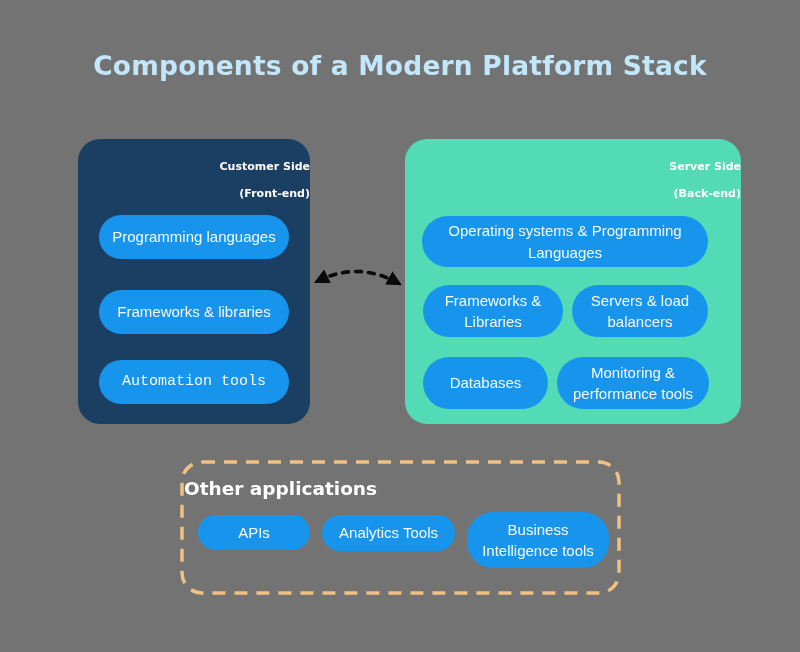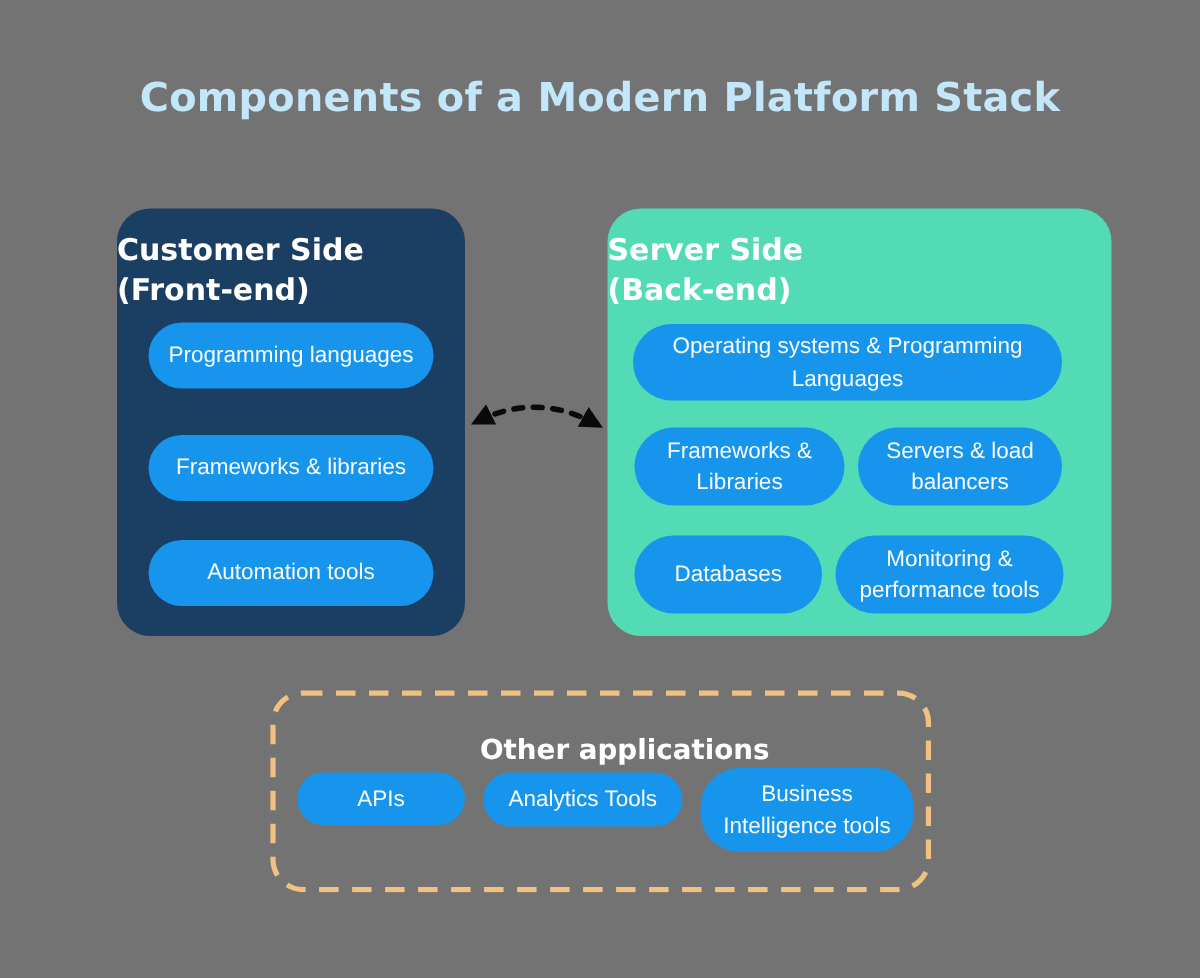--- a/index.html
+++ b/index.html
@@ -9,44 +9,44 @@
   }
   .main-title{
     position:absolute;top:50px;left:0;width:800px;text-align:center;
     font-family:"DejaVu Sans",sans-serif;font-weight:bold;font-size:26.5px;
     color:#C3E7FA;letter-spacing:0.2px;margin:0;
   }
   .panel{position:absolute;top:139px;height:285px;border-radius:22px;}
   .panel-customer{left:78px;width:232px;background:#1B3E63;}
   .panel-server{left:405px;width:336px;background:#52DBB4;}
   .panel-heading{
-    margin:0;padding-top:14px;text-align:left;color:#FFFFFF;
-    font-family:"DejaVu Sans",sans-serif;font-weight:bold;font-size:20px;line-height:27px;
+    margin:0;padding-top:14px;text-align:right;color:#FFFFFF;
+    font-family:"DejaVu Sans",sans-serif;font-weight:bold;font-size:11px;line-height:27px;
   }
   .pill{
     position:absolute;background:#1795EC;border-radius:26px;
     display:flex;align-items:center;justify-content:center;text-align:center;
     color:#F7FAFD;font-size:15px;line-height:1.42;padding:2px 10px;box-sizing:border-box;
   }
   
   .c-pill{left:21px;width:190px;height:44px;}
-  .c-pill-1{top:76px;} .c-pill-2{top:151px;} .c-pill-3{top:221px;}
+  .c-pill-1{top:76px;} .c-pill-2{top:151px;} .c-pill-3{top:221px;font-family:Liberation Mono, monospace;}
   
   .s-pill-wide{left:17px;top:77px;width:286px;height:51px;}
   .s-pill-r2a{left:18px;top:146px;width:140px;height:52px;}
   .s-pill-r2b{left:167px;top:146px;width:136px;height:52px;}
   .s-pill-r3a{left:18px;top:218px;width:125px;height:52px;}
   .s-pill-r3b{left:152px;top:218px;width:152px;height:52px;}
   
   .arrow-wrap{position:absolute;left:304px;top:254px;width:108px;height:46px;}
   
   .other-box{position:absolute;left:180px;top:460px;width:441px;height:135px;}
   .other-border{position:absolute;left:0;top:0;}
   .other-heading{
-    position:absolute;top:14px;left:0;width:100%;text-align:center;margin:16px;
+    position:absolute;top:14px;left:0;width:100%;margin:4px;
     font-family:"DejaVu Sans",sans-serif;font-weight:bold;font-size:18.5px;color:#FFFFFF;
   }
   .o-pill-1{left:18px;top:55px;width:112px;height:35px;}
   .o-pill-2{left:142px;top:55px;width:133px;height:36px;}
   .o-pill-3{left:287px;top:52px;width:142px;height:56px;padding:2px 4px;}
 </style>
 </head>
 <body>
 
 <div class="canvas">

